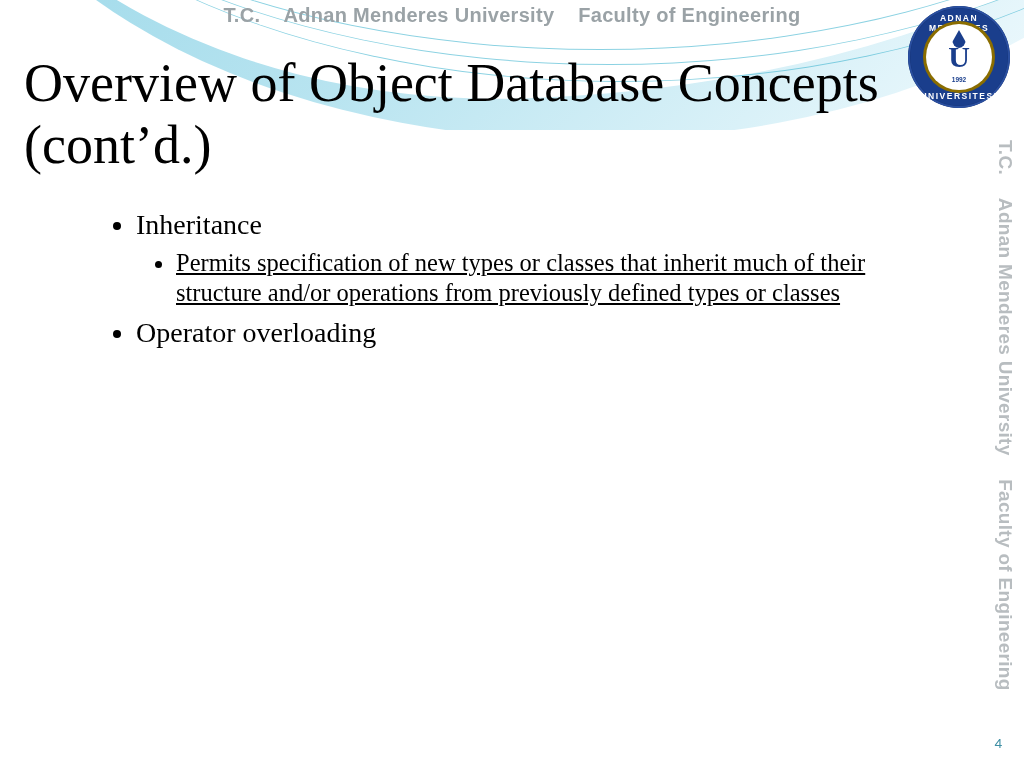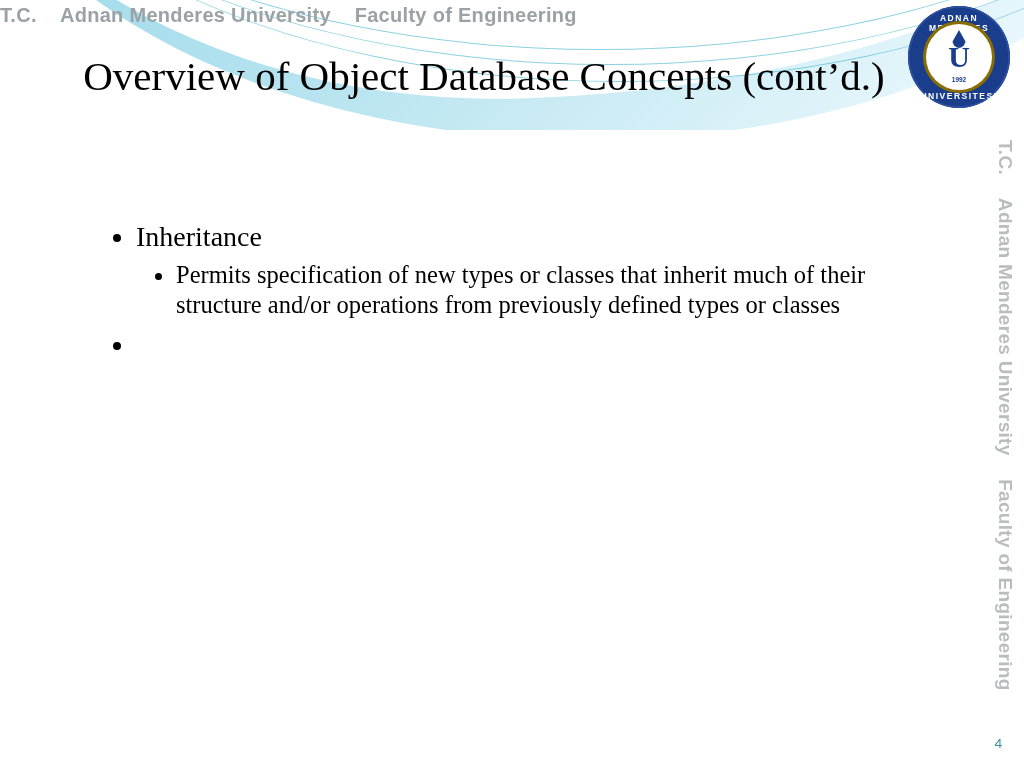--- a/index.html
+++ b/index.html
@@ -23,21 +23,21 @@
   .swoosh-white {
     position: absolute; left: -80px; top: -350px; width: 1400px; height: 445px;
     background: #ffffff; border-radius: 0 0 60% 45% / 0 0 100% 100%;
     transform: rotate(-2deg);
   }
   .sw1 { left:-50px; top:-300px; width:1300px; height:350px; }
   .sw2 { left:-40px; top:-295px; width:1300px; height:360px; }
   .sw3 { left:-30px; top:-290px; width:1300px; height:372px; }
 
   .top-text {
-    position: absolute; top: 4px; left: 0; width: 1024px; 
+    position: absolute; top: 4px; left: 0; width: 1024px; text-align: center;
     font-family: Arial, Helvetica, sans-serif; font-weight: bold; color: #9aa2a6;
     font-size: 20px; letter-spacing: .3px;
   }
   .top-text .tc { margin-right: 18px; }
   .top-text .mid { margin-right: 18px; }
 
   
   .logo {
     position: absolute; right: 14px; top: 6px; width: 102px; height: 102px;
   }
@@ -83,31 +83,31 @@
     position:absolute; left: 22px; top: 10px; white-space: nowrap;
     font-family: Arial, Helvetica, sans-serif; font-weight:bold; color:#b8bdc0;
     font-size: 19px; letter-spacing:.3px;
   }
   .right-text-inner .tc { margin-right: 18px; }
   .right-text-inner .mid { margin-right: 18px; }
 
   
   .title {
     position:absolute; left: 24px; top: 52px; width: 920px;
-    font-size: 41px; color:#000; font-family:"Times New Roman", Times, serif;text-align:center;
+    font-size: 54px; color:#000; font-family:"Times New Roman", Times, serif;
   }
 
   
   .body {
     position:absolute; left: 110px; top: 208px; width: 820px;
     font-size: 28px; color:#000; line-height: 1.22;
   }
-  ul.lvl1 { list-style: disc; padding-left: 26px; margin-top: 12px; }
+  ul.lvl1 { list-style: disc; padding-left: 26px; }
   ul.lvl1 > li { margin-bottom: 8px; }
-  ul.lvl2 { list-style: disc; padding-left: 40px; font-size: 24.5px; margin-top: 6px; }
+  ul.lvl2 { list-style: disc; padding-left: 40px; font-size: 24.5px; margin-top: 6px; text-decoration: underline; }
   ul.lvl2 > li { margin-bottom: 6px; }
 
   .page-num {
     position:absolute; right: 22px; bottom: 16px;
     font-family: Calibri, Arial, sans-serif; color:#3f8fa4; font-size: 15px;
   }
 </style>
 </head>
 <body>
 <div class="slide">
@@ -152,19 +152,20 @@
     <ul class="lvl1">
       <li>
         <span>Inheritance</span>
         <ul class="lvl2">
           <li>
             <span>Permits specification of new types or classes that inherit much of their structure and/or operations from previously defined types or classes</span>
           </li>
         </ul>
       </li>
       <li>
+        <span>Operator overloading</span>
       </li>
     </ul>
   </div>
 
   <div class="page-num">4</div>
 
 </div>
 
 </body></html>

